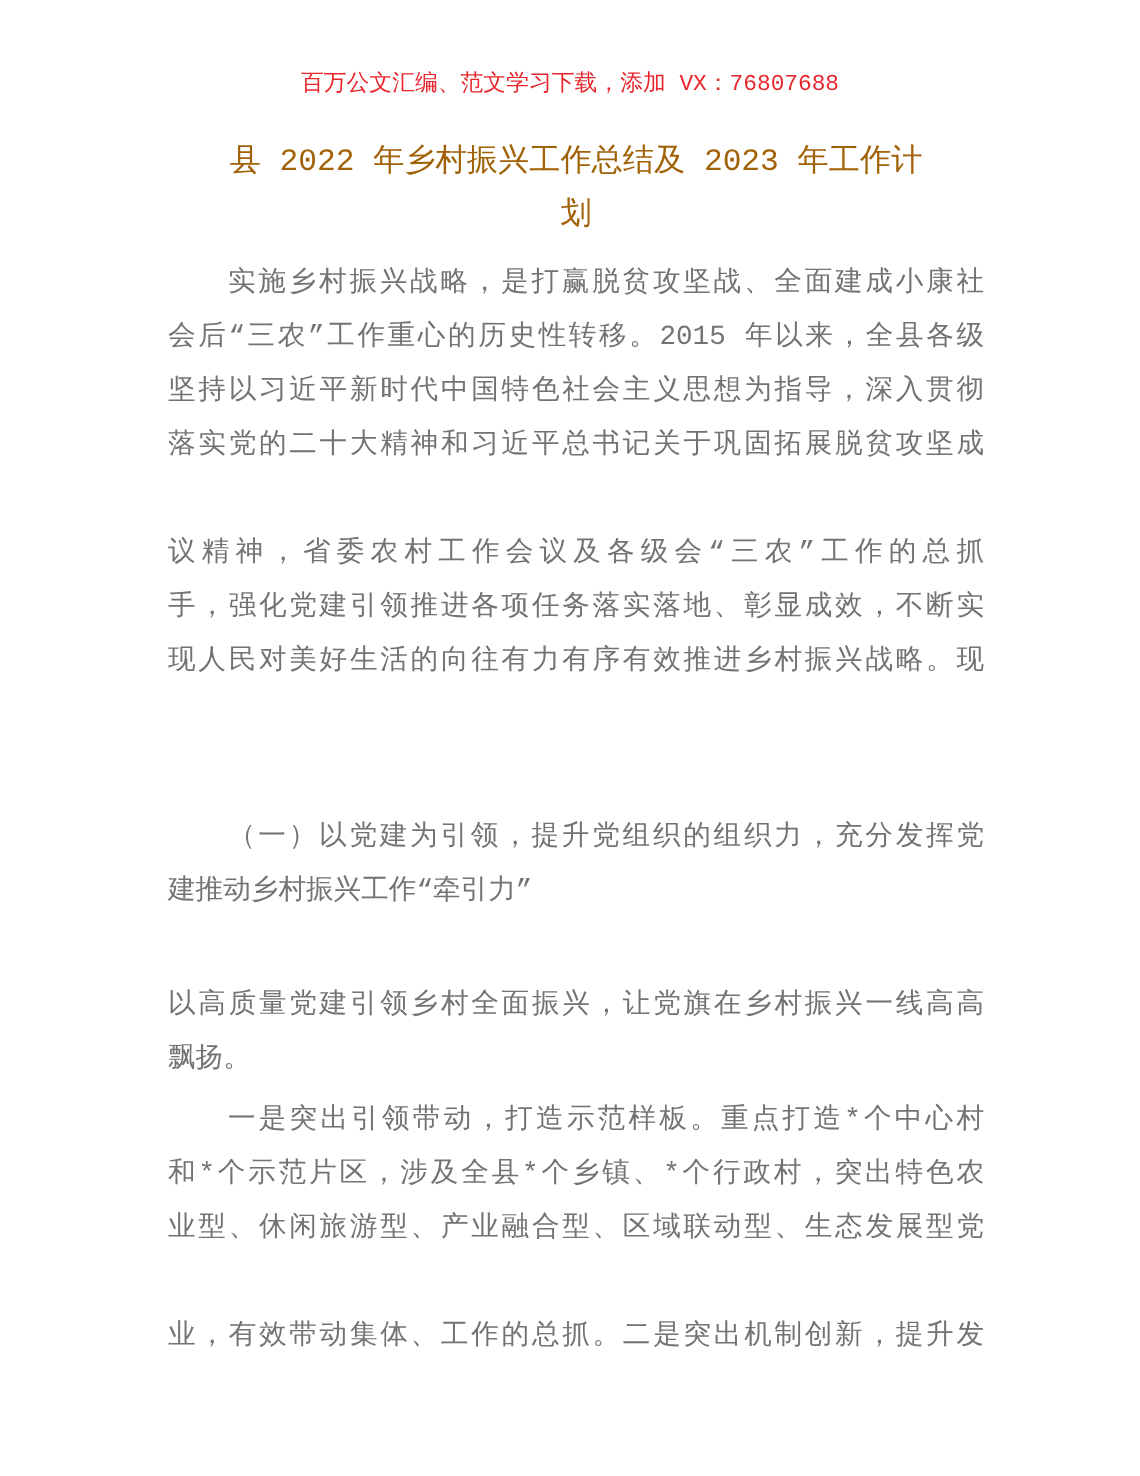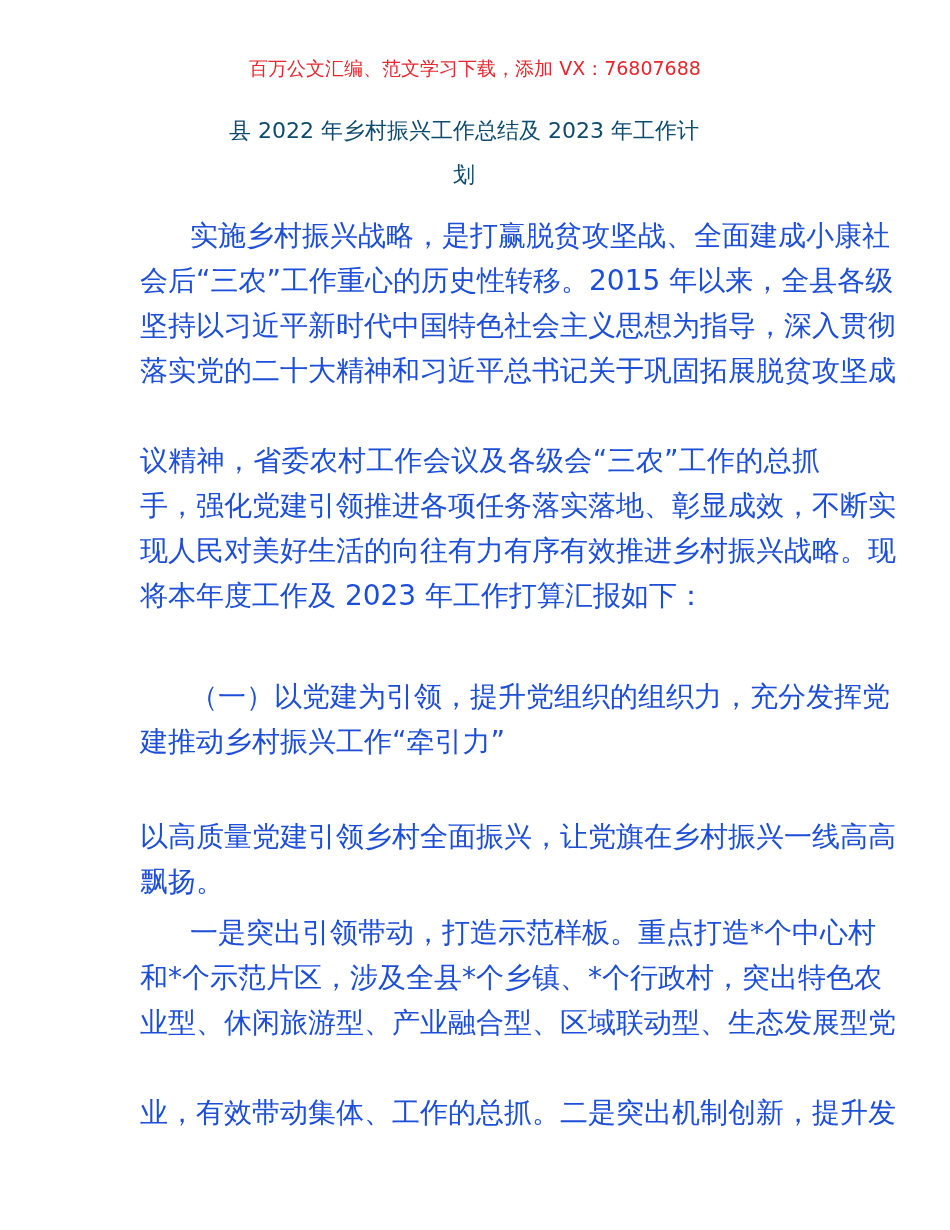--- a/index.html
+++ b/index.html
@@ -13,49 +13,50 @@
       position: relative;
       overflow: hidden;
       font-family: "DejaVu Sans", "Liberation Sans", sans-serif;
       color: #111111;
     }
     .page {
       position: absolute;
       left: 0; top: 0;
       width: 950px; height: 950px;
       background: #ffffff;
+      font-family: Liberation Mono, monospace;
     }
     .watermark {
       position: absolute;
       top: 56px;
       left: 0;
       width: 950px;
       text-align: center;
       font-size: 19px;
       color: #e8262d;
       letter-spacing: 0px;
       white-space: nowrap;
     }
     .title {
       position: absolute;
-      left: 124px;
+      left: 140px;
       width: 680px;
       text-align: center;
-      font-size: 22px;
-      color: #0c4a6e;
+      font-size: 26px;
+      color: #a16207;
       white-space: nowrap;
     }
     .title.l1 { top: 116px; }
     .title.l2 { top: 160px; }
     .line {
       position: absolute;
       left: 140px;
       width: 680px;
-      font-size: 28px;
-      color: #1d4ed8;
+      font-size: 23px;
+      color: #737373;
       white-space: nowrap;
       text-align: justify;
       text-align-last: justify;
       line-height: 36px;
     }
     .line.indent { left: 190px; width: 630px; }
     .line.last { text-align-last: left; }
   </style>
 </head>
 <body>
@@ -67,21 +68,20 @@
   <div class="title l1">县 2022 年乡村振兴工作总结及 2023 年工作计</div>
   <div class="title l2">划</div>
 
   <div class="line indent" style="top:218px">实施乡村振兴战略，是打赢脱贫攻坚战、全面建成小康社</div>
   <div class="line" style="top:263px">会后“三农”工作重心的历史性转移。2015 年以来，全县各级</div>
   <div class="line" style="top:308px">坚持以习近平新时代中国特色社会主义思想为指导，深入贯彻</div>
   <div class="line" style="top:353px">落实党的二十大精神和习近平总书记关于巩固拓展脱贫攻坚成</div>
   <div class="line" style="top:443px">议精神，省委农村工作会议及各级会“三农”工作的总抓</div>
   <div class="line" style="top:488px">手，强化党建引领推进各项任务落实落地、彰显成效，不断实</div>
   <div class="line" style="top:533px">现人民对美好生活的向往有力有序有效推进乡村振兴战略。现</div>
-  <div class="line last" style="top:578px">将本年度工作及 2023 年工作打算汇报如下：</div>
 
 
   <div class="line indent" style="top:679px">（一）以党建为引领，提升党组织的组织力，充分发挥党</div>
   <div class="line last" style="top:724px">建推动乡村振兴工作“牵引力”</div>
 
   <div class="line" style="top:819px">以高质量党建引领乡村全面振兴，让党旗在乡村振兴一线高高</div>
   <div class="line last" style="top:864px">飘扬。</div>
 
   <div class="line indent" style="top:915px">一是突出引领带动，打造示范样板。重点打造*个中心村</div>
   <div class="line" style="top:960px">和*个示范片区，涉及全县*个乡镇、*个行政村，突出特色农</div>

